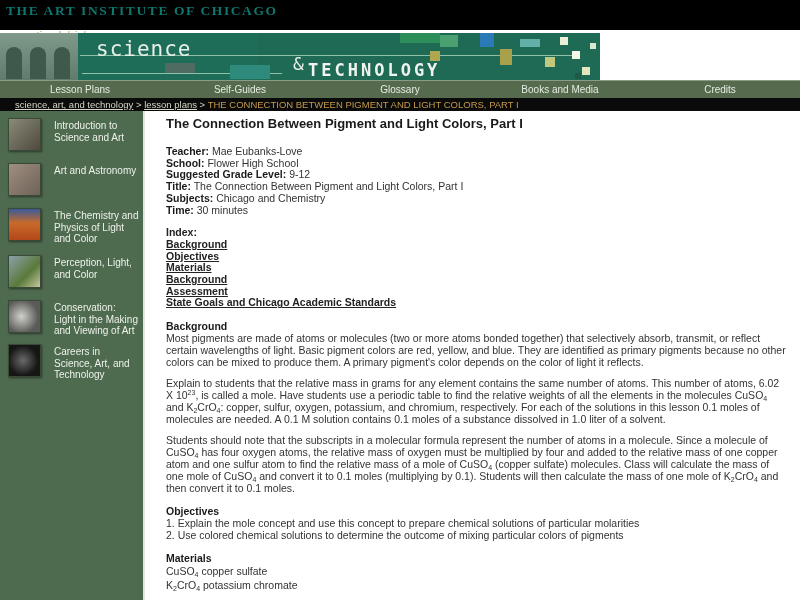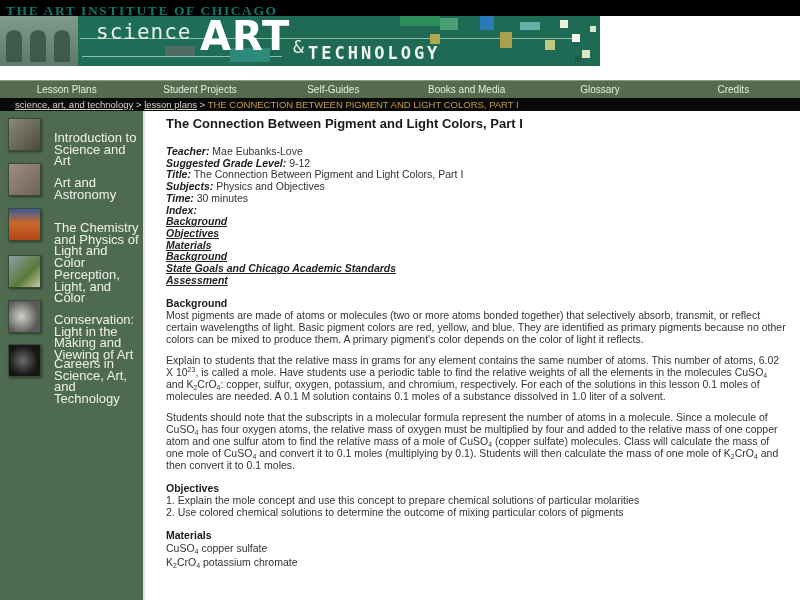--- a/index.html
+++ b/index.html
@@ -3,48 +3,48 @@
 <meta charset="utf-8">
 <style>
   * { box-sizing: border-box; margin: 0; padding: 0; }
   html, body { width: 800px; height: 600px; overflow: hidden; background: #ffffff; }
   body { font-family: "Liberation Sans", sans-serif; position: relative; }
 
   .topbar { position: absolute; left: 0; top: 0; width: 800px; height: 30px; background: #000; }
   .inst-title { position: absolute; left: 6px; top: 3px; font-family: "Liberation Serif", serif; font-weight: bold; font-size: 13.5px; letter-spacing: 1.6px; color: #0f766e; }
   .url { position: absolute; left: 3px; top: 19px; font-size: 9.5px; font-weight: bold; color: #c8b676; margin-top: 10px; }
 
-  .banner { position: absolute; left: 0; top: 16px; width: 800px; height: 44px; background: #fff; }
+  .banner { position: absolute; left: 0; top: 33px; width: 800px; height: 44px; background: #fff; }
   .banner-art { position: absolute; left: 0; top: 0; width: 600px; height: 50px; background: #1f6a55; overflow: hidden; }
   .building { position: absolute; left: 0; top: 0; width: 78px; height: 50px; background: linear-gradient(#7f9a8a, #5f7a6a); }
   .arch { position: absolute; top: 14px; width: 16px; height: 32px; background: #3f5a4c; border-radius: 8px 8px 0 0; }
   .pix { position: absolute; }
   .w-science { position: absolute; left: 96px; top: 4px; font-family: "DejaVu Sans Mono", monospace; font-size: 21px; color: #e8efe8; letter-spacing: 1px; }
   .w-art { position: absolute; left: 200px; top: -3px; font-family: "DejaVu Sans", sans-serif; font-weight: bold; font-size: 40px; color: #ffffff; letter-spacing: 1px; }
   .w-amp { position: absolute; left: 293px; top: 20px; font-family: "DejaVu Sans Mono", monospace; font-size: 18px; color: #e8efe8; }
   .w-tech { position: absolute; left: 308px; top: 27px; font-family: "DejaVu Sans Mono", monospace; font-size: 17px; font-weight: bold; color: #f0f4f0; letter-spacing: 3px; }
 
   .navbar { position: absolute; left: 0; top: 80px; width: 800px; height: 18px; background: #566b4e; border-top: 1px solid #8a9c84; display: flex; }
   .nav-item { flex: 1; text-align: center; font-size: 10px; color: #e4ece0; line-height: 17px; cursor: pointer; }
 
   .crumbbar { position: absolute; left: 0; top: 98px; width: 800px; height: 13px; background: #0a0a0a; font-size: 9.5px; line-height: 13px; padding-left: 15px; white-space: nowrap; }
   .crumb-link { color: #d6d6c6; text-decoration: underline; }
   .crumb-sep { color: #d6d6c6; }
   .crumb-current { color: #c49a4a; }
 
   .sidebar { position: absolute; left: 0; top: 111px; width: 145px; height: 489px; background: #4e6a4f; border-right: 2px solid #dfe6dc; }
   .side-item { position: absolute; left: 8px; display: flex; align-items: flex-start; cursor: pointer; }
   .side-thumb { width: 33px; height: 33px; border: 1px solid #3a4a38; box-shadow: 1px 1px 2px #2b3a2a; flex-shrink: 0; }
-  .side-label { margin-left: 13px; margin-top: 14px; font-size: 13px; line-height: 11.5px; color: #eef2ea; width: 85px; }
+  .side-label { margin-left: 13px; margin-top: 2px; font-size: 10px; line-height: 11.5px; color: #eef2ea; width: 85px; }
 
   .content { position: absolute; left: 166px; top: 118px; width: 620px; font-size: 10.5px; color: #333; line-height: 12px; }
   .page-title { font-size: 13px; font-weight: bold; color: #1a1a1a; margin-bottom: 16px; }
   .meta-row { font-size: 10.5px; line-height: 11.7px; }
-  .meta-row b { color: #1a1a1a; font-style: italic; }
-  .index { font-weight: bold; color: #222; line-height: 11.7px; font-style: italic; }
+  .meta-row b { color: #1a1a1a; }
+  .index { margin-top: 11px; font-weight: bold; color: #222; line-height: 11.7px; }
   .index a { display: block; color: #222; text-decoration: underline; }
   .sec-head { font-weight: bold; color: #1a1a1a; margin-top: 11px; }
   p.par { margin-top: 9px; }
   .content sub { font-size: 7px; vertical-align: -2px; line-height: 0; }
   .content sup { font-size: 7px; vertical-align: 4px; line-height: 0; }
   .mat-line { line-height: 14px; }
 </style>
 </head>
 <body>
 
@@ -71,32 +71,30 @@
     <div class="pix" style="left:480px;top:0;width:14px;height:14px;background:#2a7ab8"></div>
     <div class="pix" style="left:500px;top:16px;width:12px;height:16px;background:#a8a04a"></div>
     <div class="pix" style="left:520px;top:6px;width:20px;height:8px;background:#62b0a8"></div>
     <div class="pix" style="left:545px;top:24px;width:10px;height:10px;background:#c0c880"></div>
     <div class="pix" style="left:560px;top:4px;width:8px;height:8px;background:#e8f0d8"></div>
     <div class="pix" style="left:572px;top:18px;width:8px;height:8px;background:#f4f8e8"></div>
     <div class="pix" style="left:582px;top:34px;width:8px;height:8px;background:#e0e8c0"></div>
     <div class="pix" style="left:590px;top:10px;width:6px;height:6px;background:#d8e8d0"></div>
     <div class="pix" style="left:575px;top:40px;width:6px;height:6px;background:#1e5a48"></div>
     <div class="w-science">science</div>
-    <div class="w-art">ART</div>
     <div class="w-amp">&amp;</div>
     <div class="w-tech">TECHNOLOGY</div>
   </div>
 </div>
 
 <div class="navbar">
   <div class="nav-item">Lesson Plans</div>
-  <div class="nav-item">Student Projects</div>
   <div class="nav-item">Self-Guides</div>
+  <div class="nav-item">Glossary</div>
   <div class="nav-item">Books and Media</div>
-  <div class="nav-item">Glossary</div>
   <div class="nav-item">Credits</div>
 </div>
 
 <div class="crumbbar">
   <span class="crumb-link">science, art, and technology</span>
   <span class="crumb-sep">&gt;</span>
   <span class="crumb-link">lesson plans</span>
   <span class="crumb-sep">&gt;</span>
   <span class="crumb-current">THE CONNECTION BETWEEN PIGMENT AND LIGHT COLORS, PART I</span>
 </div>
@@ -125,33 +123,34 @@
   <div class="side-item" style="top:233px">
     <div class="side-thumb" style="background:radial-gradient(circle at 45% 50%,#6a6a6a,#161616 65%)"></div>
     <div class="side-label">Careers in Science, Art, and Technology</div>
   </div>
 </div>
 
 <div class="content">
   <div class="page-title">The Connection Between Pigment and Light Colors, Part I</div>
 
   <div class="meta-row"><b>Teacher:</b> <span>Mae Eubanks-Love</span></div>
+  <div class="meta-row"><b>School:</b> <span>Flower High School</span></div>
   <div class="meta-row"><b>Suggested Grade Level:</b> <span>9-12</span></div>
   <div class="meta-row"><b>Title:</b> <span>The Connection Between Pigment and Light Colors, Part I</span></div>
-  <div class="meta-row"><b>Subjects:</b> <span>Physics and Objectives</span></div>
+  <div class="meta-row"><b>Subjects:</b> <span>Chicago and Chemistry</span></div>
   <div class="meta-row"><b>Time:</b> <span>30 minutes</span></div>
 
   <div class="index">
     <div>Index:</div>
     <a>Background</a>
     <a>Objectives</a>
     <a>Materials</a>
     <a>Background</a>
+    <a>Assessment</a>
     <a>State Goals and Chicago Academic Standards</a>
-    <a>Assessment</a>
   </div>
 
   <div class="sec-head">Background</div>
   <div>Most pigments are made of atoms or molecules (two or more atoms bonded together) that selectively absorb, transmit, or reflect certain wavelengths of light. Basic pigment colors are red, yellow, and blue. They are identified as primary pigments because no other colors can be mixed to produce them. A primary pigment's color depends on the color of light it reflects.</div>
 
   <p class="par"><span>Explain to students that the relative mass in grams for any element contains the same number of atoms. This number of atoms, 6.02 X 10</span><sup>23</sup><span>, is called a mole. Have students use a periodic table to find the relative weights of all the elements in the molecules CuSO</span><sub>4</sub><span> and K</span><sub>2</sub><span>CrO</span><sub>4</sub><span>: copper, sulfur, oxygen, potassium, and chromium, respectively. For each of the solutions in this lesson 0.1 moles of molecules are needed. A 0.1 M solution contains 0.1 moles of a substance dissolved in 1.0 liter of a solvent.</span></p>
 
   <p class="par"><span>Students should note that the subscripts in a molecular formula represent the number of atoms in a molecule. Since a molecule of CuSO</span><sub>4</sub><span> has four oxygen atoms, the relative mass of oxygen must be multiplied by four and added to the relative mass of one copper atom and one sulfur atom to find the relative mass of a mole of CuSO</span><sub>4</sub><span> (copper sulfate) molecules. Class will calculate the mass of one mole of CuSO</span><sub>4</sub><span> and convert it to 0.1 moles (multiplying by 0.1). Students will then calculate the mass of one mole of K</span><sub>2</sub><span>CrO</span><sub>4</sub><span> and then convert it to 0.1 moles.</span></p>
 
   <div class="sec-head">Objectives</div>

